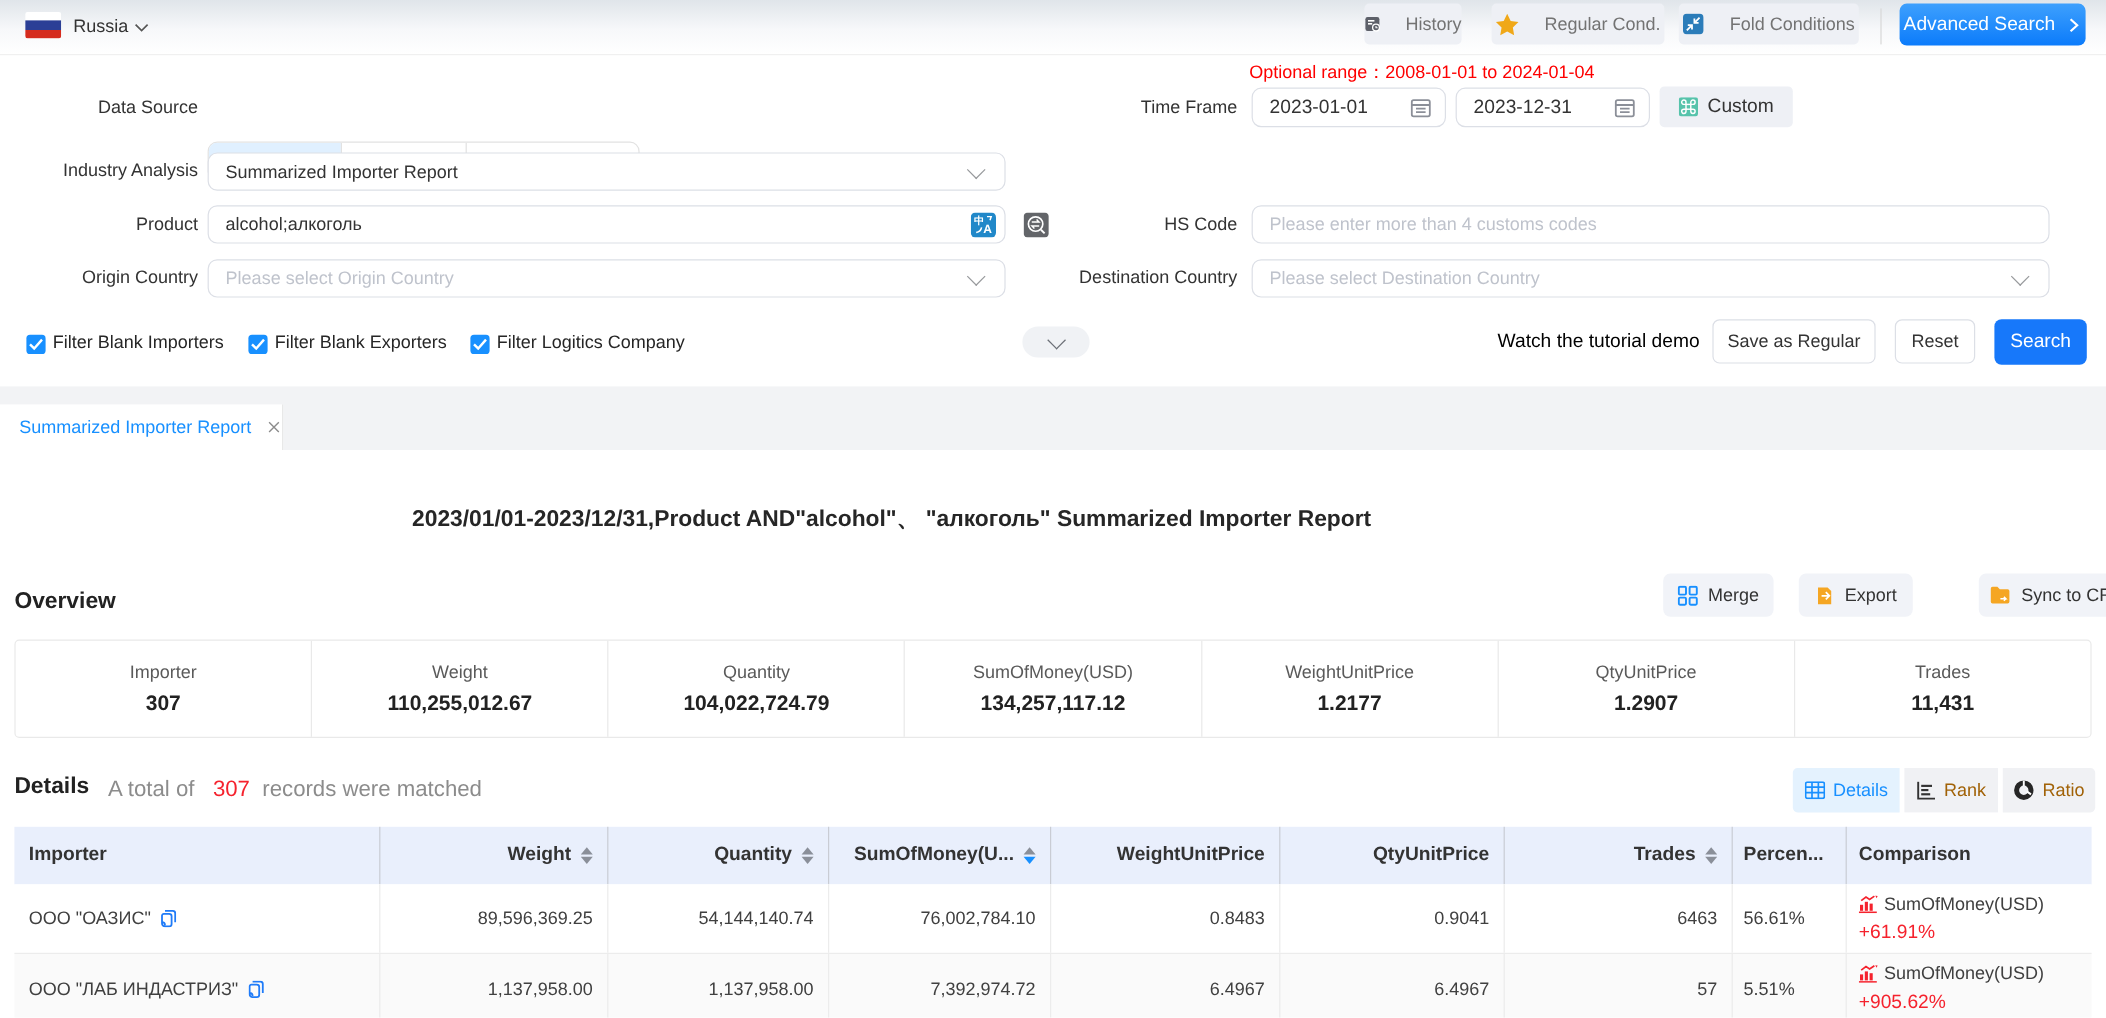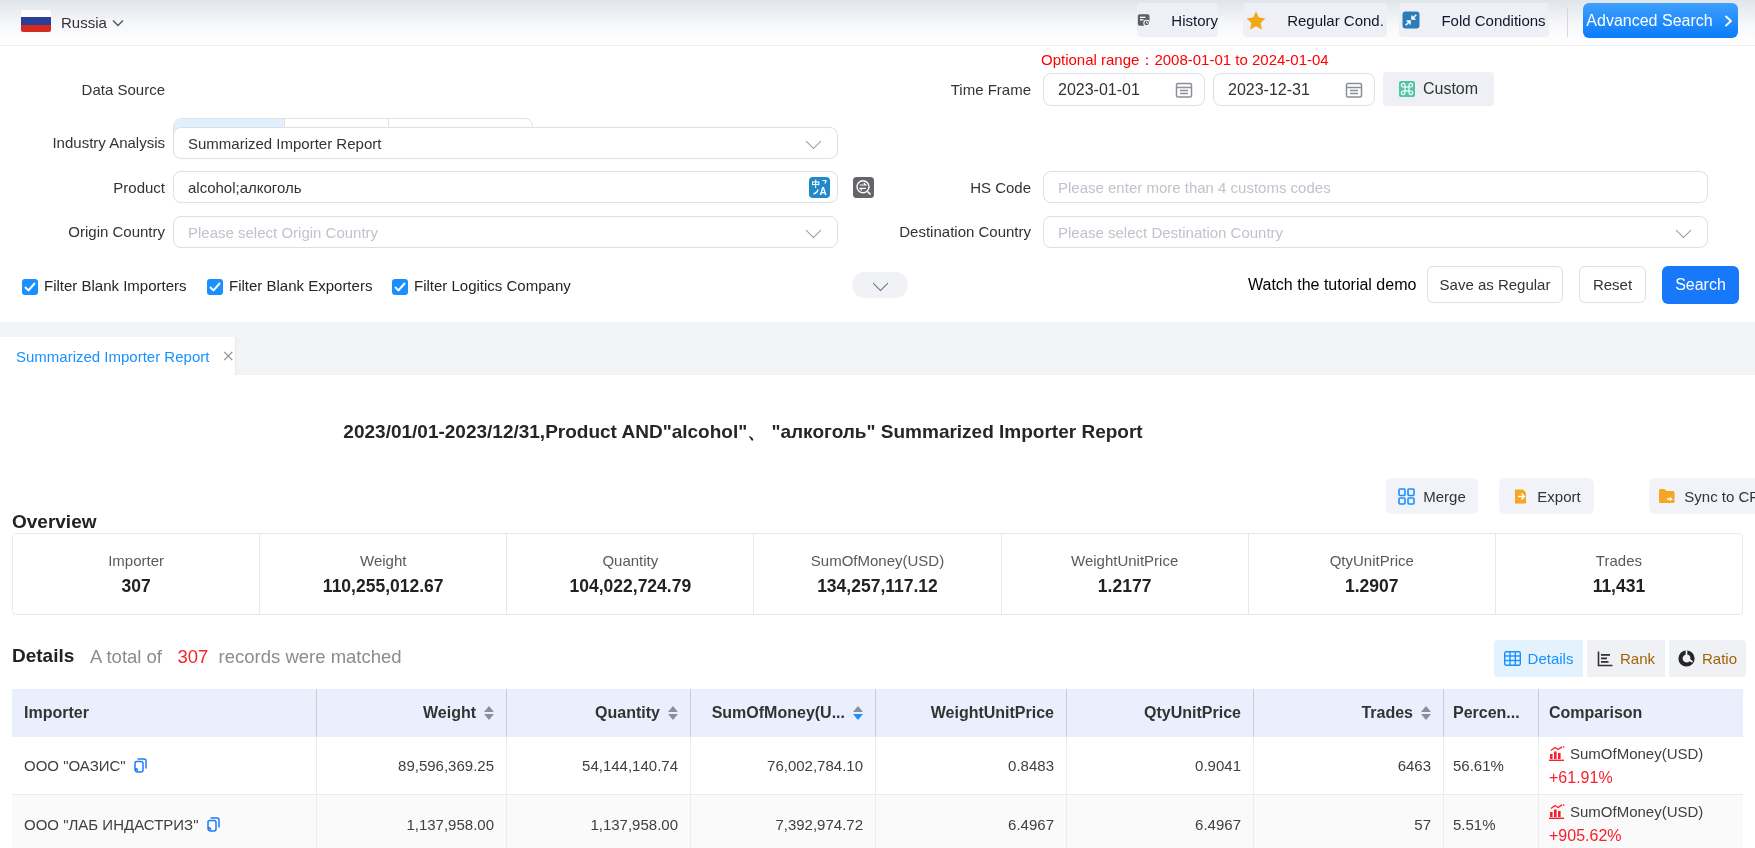--- a/index.html
+++ b/index.html
@@ -10,21 +10,21 @@
 
 
 #topbar { left:0; top:0; width:1755px; height:46px;
   background:linear-gradient(180deg,#e0e5ea 0%,#f7f8fa 55%,#ffffff 100%);
   border-bottom:1px solid #f0f0f0; }
 #flag { left:21px; top:10px; width:30px; height:22px; border-radius:2px; overflow:hidden; }
 #flag div { height:7.33px; }
 .russia-txt { left:61px; top:14px; font-size:15px; color:#333; }
 .hdr-btn { top:3px; height:34px; background:#eef0f5; border-radius:4px;
   display:flex; align-items:center; justify-content:center; gap:21px;
-  font-size:15px; color:#0f172a; }
+  font-size:15px; color:#737373; }
 #adv-btn { left:1583px; top:3px; width:155px; height:35px; border-radius:6px;
   background:linear-gradient(180deg,#3ea0fd,#0b7bfb);
   display:flex; align-items:center; justify-content:center; gap:8px;
   color:#fff; font-size:16px; }
 #hdr-divider { left:1567px; top:7px; width:1px; height:30px; background:#d8d8d8; }
 
 
 .flabel { font-size:15px; color:#333; height:20px; line-height:20px; text-align:right; }
 .inp { border:1px solid #dcdfe6; border-radius:8px; background:#fff;
   display:flex; align-items:center; font-size:15px; color:#333; }
@@ -54,21 +54,21 @@
 
 
 #tabstrip { left:0; top:322px; width:1755px; height:53px; background:#f2f3f5; }
 #tab1 { left:0; top:337px; width:236px; height:38px; background:#fff;
   display:flex; align-items:center; border-right:1px solid #e8e8e8; }
 #tab1 span { margin-left:16px; font-size:15px; color:#1890ff; white-space:nowrap; }
 
 
 #rpt-title { left:0; top:419px; width:1462px; text-align:center;
   font-size:19px; font-weight:600; color:#262626;padding-left:24px; }
-#ovw-title { left:12px; top:491px; font-size:19px; font-weight:700; color:#222;margin-top:20px; }
+#ovw-title { left:12px; top:491px; font-size:19px; font-weight:700; color:#222; }
 .ovw-btn { top:478px; height:36px; background:#f1f3f8; border-radius:6px;
   display:flex; align-items:center; justify-content:center; gap:8px; font-size:15px; color:#333; }
 #ovw-box { left:12px; top:533px; width:1731px; height:82px; border:1px solid #e9e9e9;
   border-radius:4px; display:flex; }
 #ovw-box .col { flex:1; text-align:center; padding-top:18px; }
 #ovw-box .col + .col { border-left:1px solid #e9e9e9; }
 #ovw-box .lab { font-size:15px; color:#5a5a5a; }
 #ovw-box .val { margin-top:7px; font-size:17.5px; font-weight:700; color:#222; }
 
 

